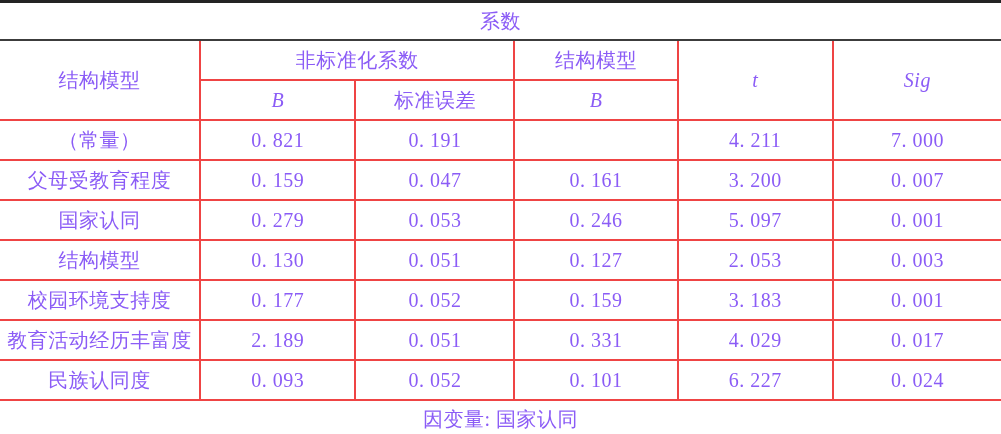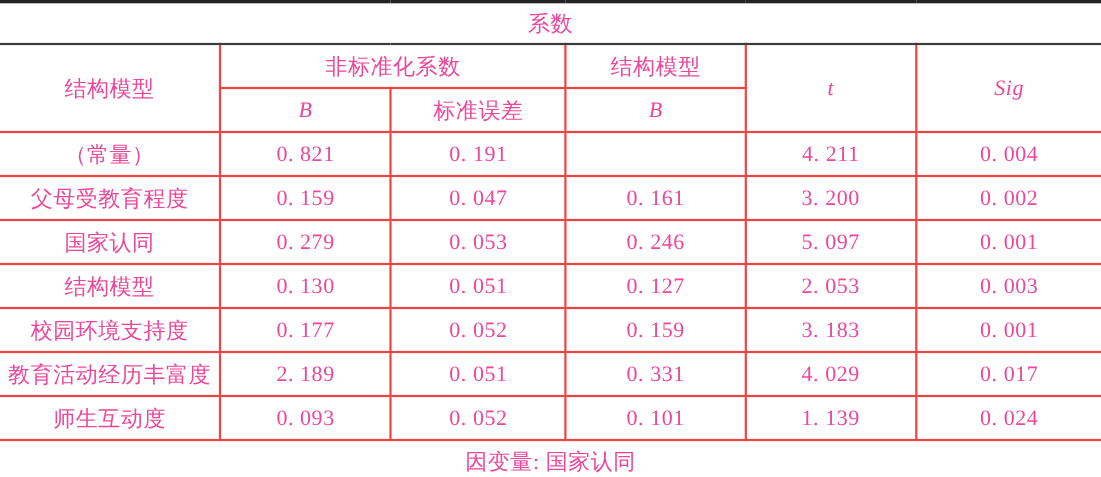--- a/index.html
+++ b/index.html
@@ -8,21 +8,21 @@
     background: #ffffff;
     width: 1001px;
     height: 434px;
     overflow: hidden;
   }
   .page {
     width: 1001px;
     height: 434px;
     background: #ffffff;
     font-family: "Liberation Serif", "DejaVu Serif", serif;
-    color: #ec4899;
+    color: #8b5cf6;
   }
   table.coef {
     width: 1001px;
     border-collapse: collapse;
     table-layout: fixed;
   }
   table.coef td, table.coef th {
     border: 2px solid #ef4444;
     text-align: center;
     vertical-align: middle;
@@ -91,29 +91,29 @@
       <th>标准误差</th>
       <th class="ital">B</th>
     </tr>
 
     <tr>
       <td class="no-left">（常量）</td>
       <td>0. 821</td>
       <td>0. 191</td>
       <td></td>
       <td>4. 211</td>
-      <td class="no-right">0. 004</td>
+      <td class="no-right">7. 000</td>
     </tr>
     <tr>
       <td class="no-left">父母受教育程度</td>
       <td>0. 159</td>
       <td>0. 047</td>
       <td>0. 161</td>
       <td>3. 200</td>
-      <td class="no-right">0. 002</td>
+      <td class="no-right">0. 007</td>
     </tr>
     <tr>
       <td class="no-left">国家认同</td>
       <td>0. 279</td>
       <td>0. 053</td>
       <td>0. 246</td>
       <td>5. 097</td>
       <td class="no-right">0. 001</td>
     </tr>
     <tr>
@@ -134,25 +134,25 @@
     </tr>
     <tr>
       <td class="no-left">教育活动经历丰富度</td>
       <td>2. 189</td>
       <td>0. 051</td>
       <td>0. 331</td>
       <td>4. 029</td>
       <td class="no-right">0. 017</td>
     </tr>
     <tr>
-      <td class="no-left">师生互动度</td>
+      <td class="no-left">民族认同度</td>
       <td>0. 093</td>
       <td>0. 052</td>
       <td>0. 101</td>
-      <td>1. 139</td>
+      <td>6. 227</td>
       <td class="no-right">0. 024</td>
     </tr>
 
     <tr class="footer-row">
       <td colspan="6">因变量: 国家认同</td>
     </tr>
   </tbody>
     </table>
 </div>
 

